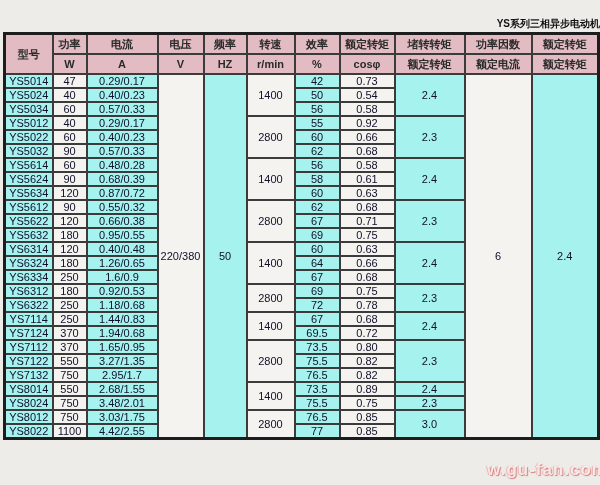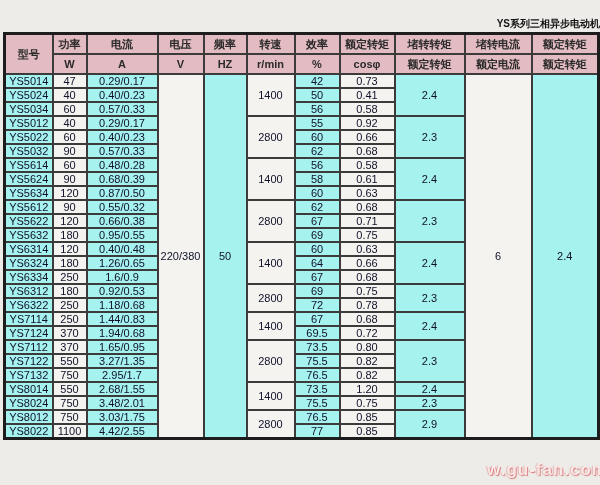--- a/index.html
+++ b/index.html
@@ -60,21 +60,21 @@
       <tr>
         <th rowspan="2">型号</th>
         <th>功率</th>
         <th>电流</th>
         <th>电压</th>
         <th>频率</th>
         <th>转速</th>
         <th>效率</th>
         <th>额定转矩</th>
         <th>堵转转矩</th>
-        <th>堵转电流</th>
+        <th>功率因数</th>
         <th>额定转矩</th>
       </tr>
       <tr>
         <th>W</th>
         <th>A</th>
         <th>V</th>
         <th>HZ</th>
         <th>r/min</th>
         <th>%</th>
         <th>cosφ</th>
@@ -95,21 +95,21 @@
         <td class="white">0.73</td>
         <td class="cyan" rowspan="3">2.4</td>
         <td class="white" rowspan="26">6</td>
         <td class="cyan" rowspan="26">2.4</td>
       </tr>
       <tr>
         <td class="cyan">YS5024</td>
         <td class="white">40</td>
         <td class="cyan">0.40/0.23</td>
         <td class="cyan">50</td>
-        <td class="white">0.41</td>
+        <td class="white">0.54</td>
       </tr>
       <tr>
         <td class="cyan">YS5034</td>
         <td class="white">60</td>
         <td class="cyan">0.57/0.33</td>
         <td class="cyan">56</td>
         <td class="white">0.58</td>
       </tr>
       <tr>
         <td class="cyan">YS5012</td>
@@ -146,21 +146,21 @@
       <tr>
         <td class="cyan">YS5624</td>
         <td class="white">90</td>
         <td class="cyan">0.68/0.39</td>
         <td class="cyan">58</td>
         <td class="white">0.61</td>
       </tr>
       <tr>
         <td class="cyan">YS5634</td>
         <td class="white">120</td>
-        <td class="cyan">0.87/0.50</td>
+        <td class="cyan">0.87/0.72</td>
         <td class="cyan">60</td>
         <td class="white">0.63</td>
       </tr>
       <tr>
         <td class="cyan">YS5612</td>
         <td class="white">90</td>
         <td class="cyan">0.55/0.32</td>
         <td class="white" rowspan="3">2800</td>
         <td class="cyan">62</td>
         <td class="white">0.68</td>
@@ -257,39 +257,39 @@
         <td class="cyan">2.95/1.7</td>
         <td class="cyan">76.5</td>
         <td class="white">0.82</td>
       </tr>
       <tr>
         <td class="cyan">YS8014</td>
         <td class="white">550</td>
         <td class="cyan">2.68/1.55</td>
         <td class="white" rowspan="2">1400</td>
         <td class="cyan">73.5</td>
-        <td class="white">1.20</td>
+        <td class="white">0.89</td>
         <td class="cyan" rowspan="1">2.4</td>
       </tr>
       <tr>
         <td class="cyan">YS8024</td>
         <td class="white">750</td>
         <td class="cyan">3.48/2.01</td>
         <td class="cyan">75.5</td>
         <td class="white">0.75</td>
         <td class="cyan" rowspan="1">2.3</td>
       </tr>
       <tr>
         <td class="cyan">YS8012</td>
         <td class="white">750</td>
         <td class="cyan">3.03/1.75</td>
         <td class="white" rowspan="2">2800</td>
         <td class="cyan">76.5</td>
         <td class="white">0.85</td>
-        <td class="cyan" rowspan="2">2.9</td>
+        <td class="cyan" rowspan="2">3.0</td>
       </tr>
       <tr>
         <td class="cyan">YS8022</td>
         <td class="white">1100</td>
         <td class="cyan">4.42/2.55</td>
         <td class="cyan">77</td>
         <td class="white">0.85</td>
       </tr>
     </tbody>
   </table>

